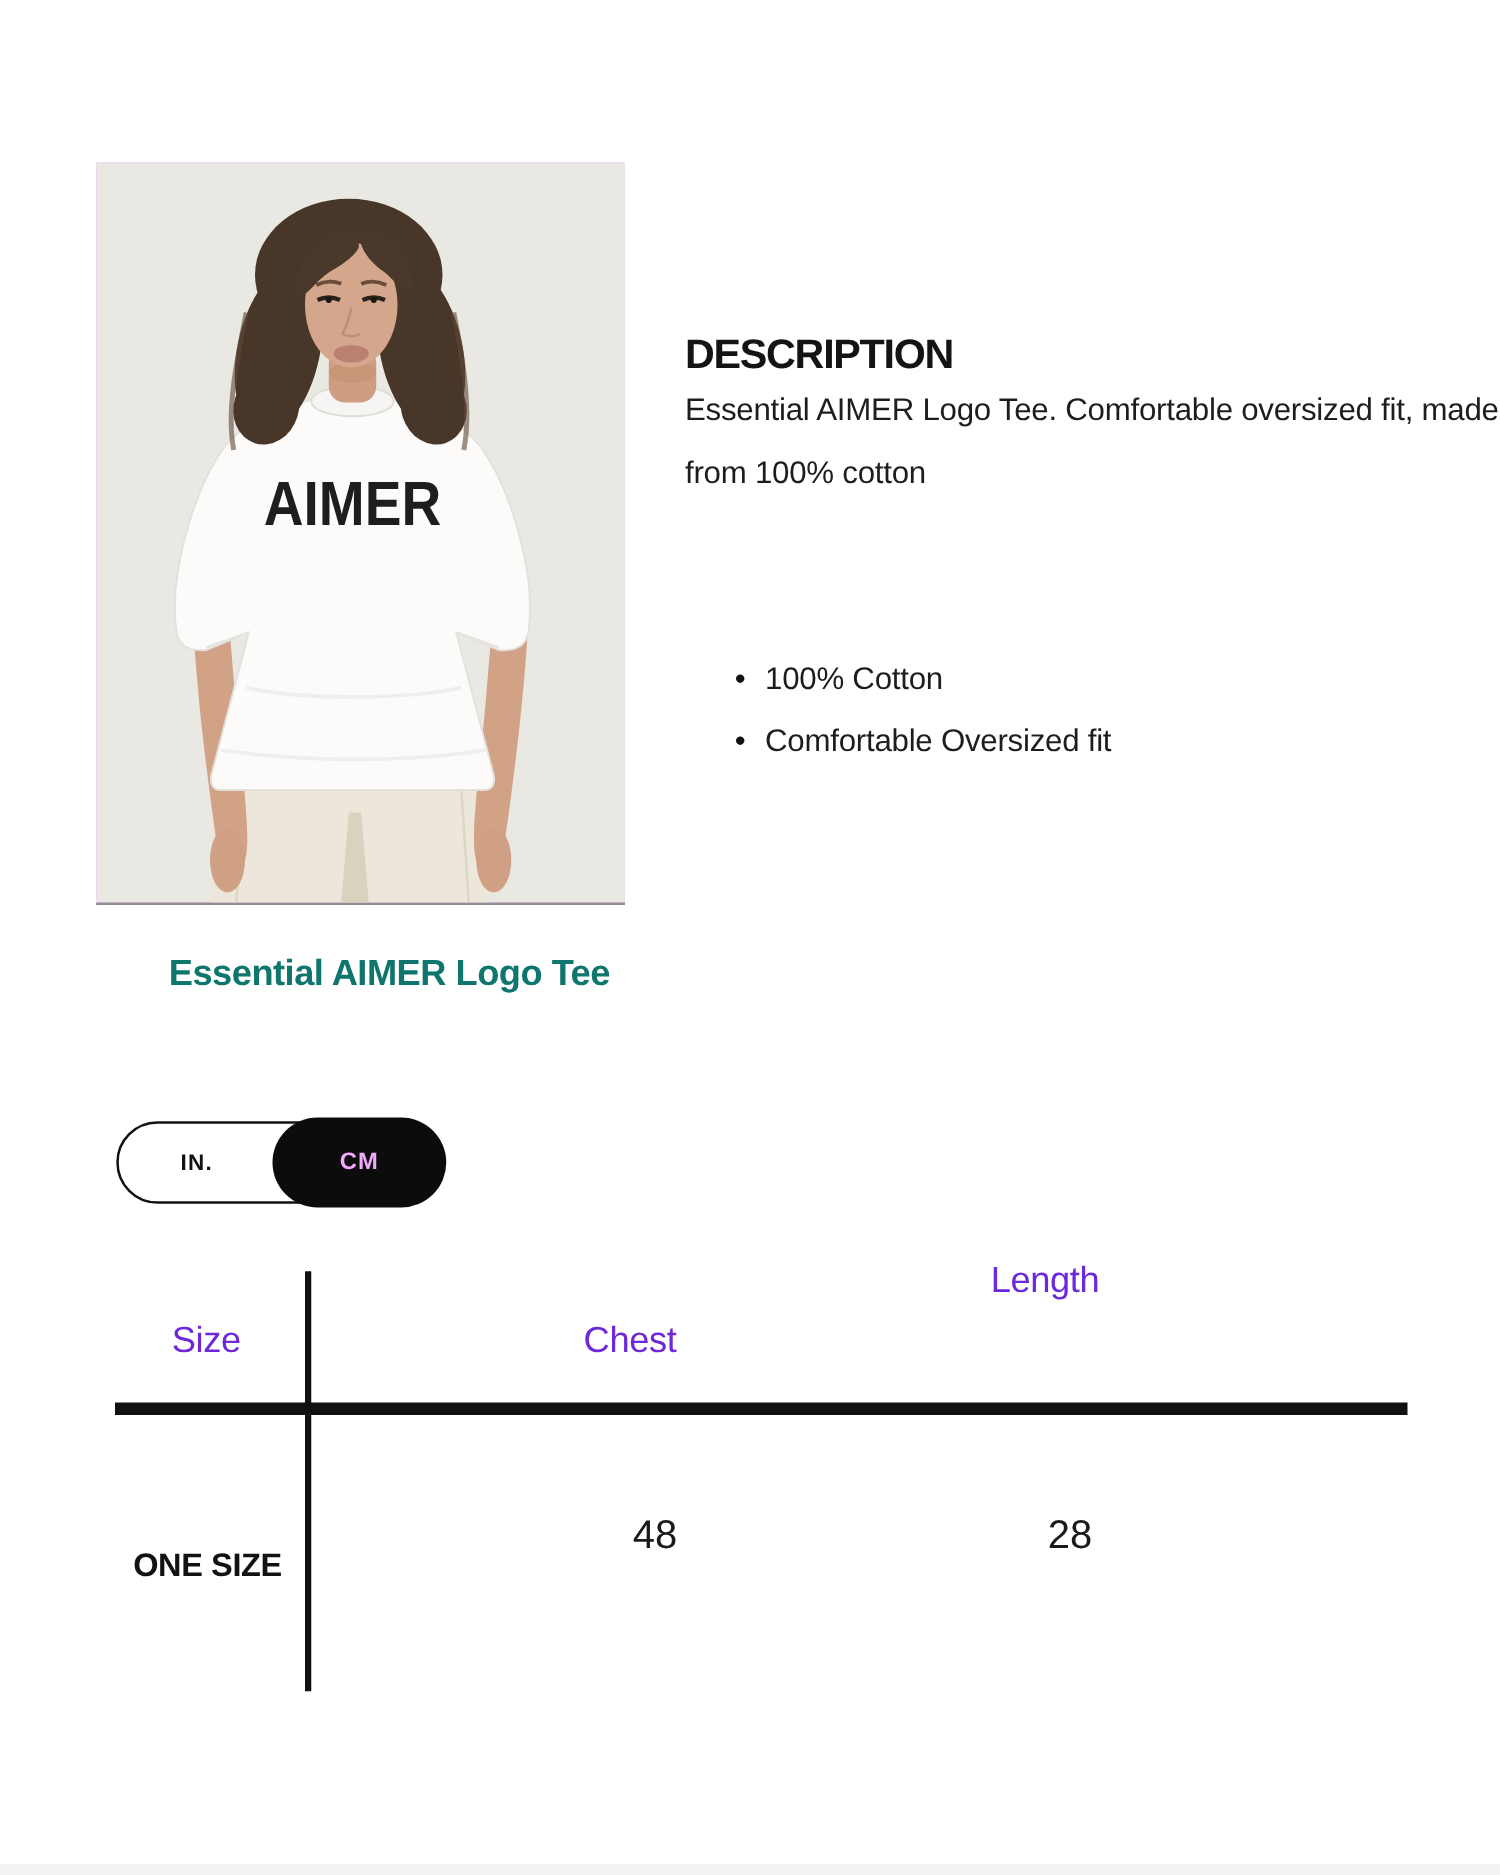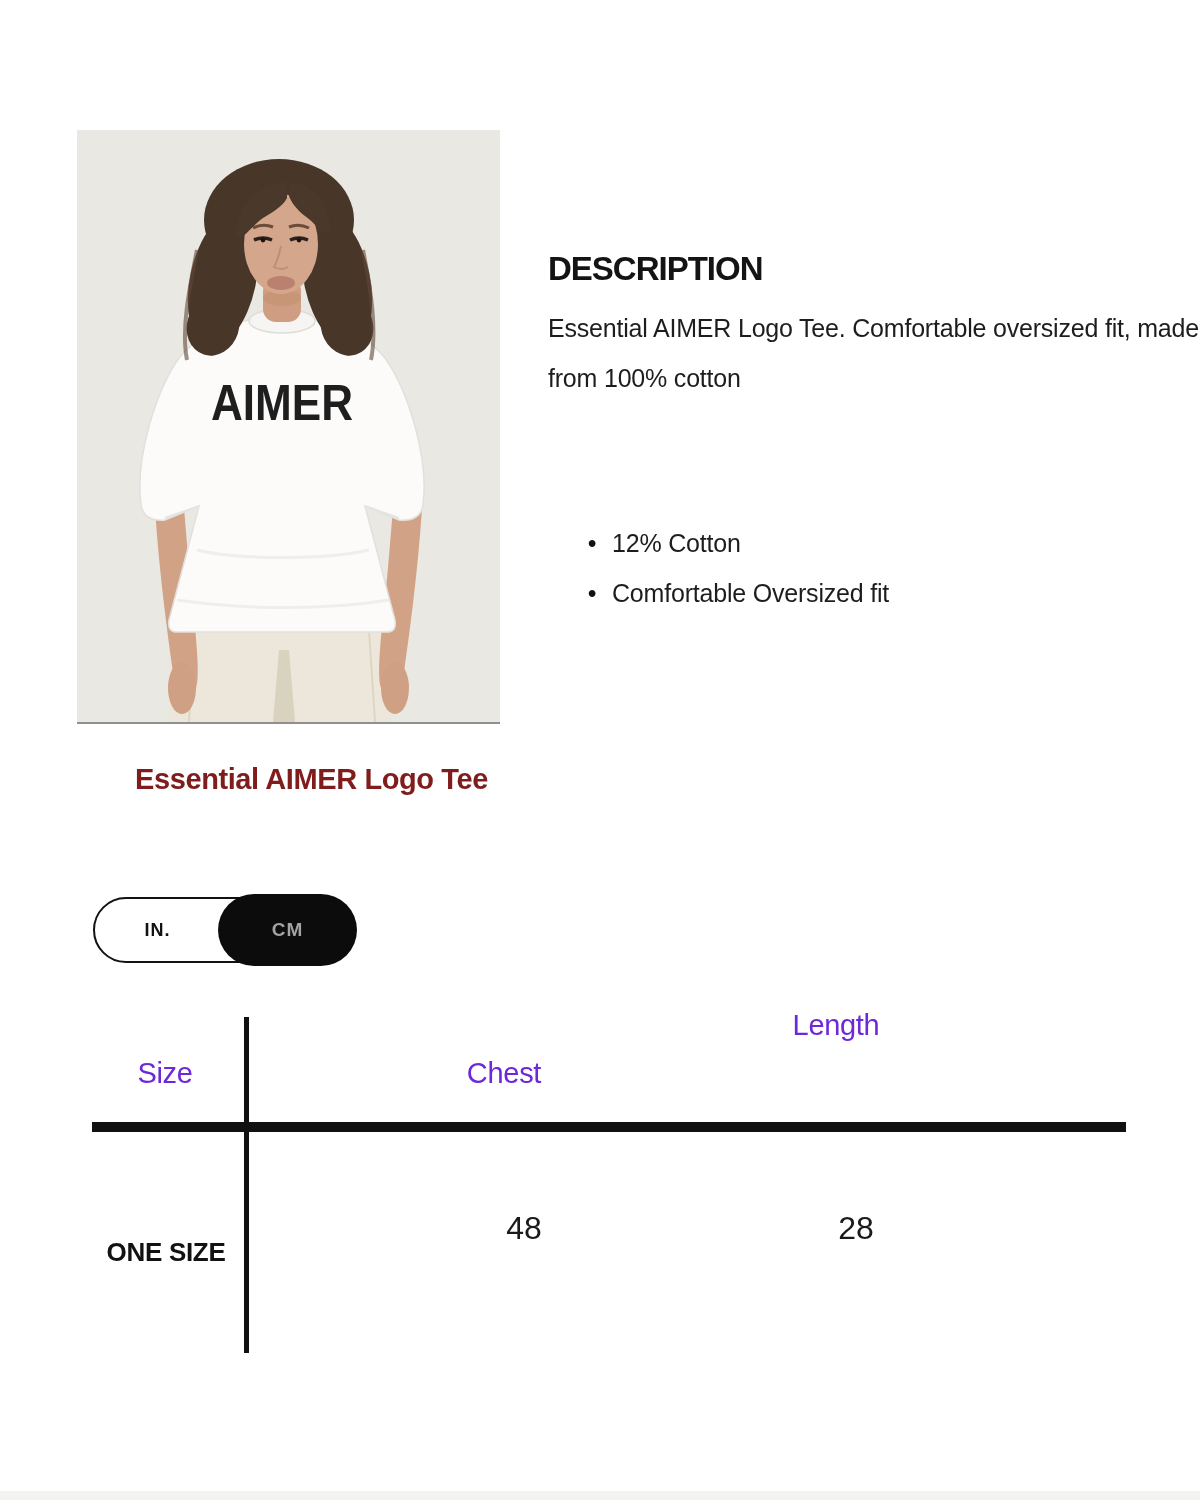--- a/index.html
+++ b/index.html
@@ -18,28 +18,28 @@
     border-bottom:2px solid #8f8f8d;
   }
   .photo svg{display:block;width:100%;height:100%;}
   .tee-logo{
     font-family:"Liberation Sans","DejaVu Sans",sans-serif;
     font-weight:bold;
   }
   
   .title{
     position:absolute;left:135px;top:763px;margin:0;
-    font-size:29px;font-weight:700;letter-spacing:-0.4px;color:#7f1d1d;
+    font-size:29px;font-weight:700;letter-spacing:-0.4px;color:#0f766e;
   }
   
   .section-heading{
     position:absolute;left:548px;margin:0;
     font-size:33px;font-weight:800;letter-spacing:-1px;color:#141414;
   }
-  .desc-heading{top:250px;}
+  .desc-heading{top:264px;}
   .desc-body{
     position:absolute;left:548px;top:303px;width:655px;margin:0;
     font-size:25px;line-height:50px;font-weight:400;color:#1d1d1d;letter-spacing:-0.2px;
   }
   .comp-heading{top:466px;}
   .comp-list{
     position:absolute;left:548px;top:518px;margin:0;padding:0;list-style:none;
   }
   .comp-list li{
     display:flex;align-items:baseline;
@@ -57,21 +57,21 @@
   .unit-option-in{
     position:absolute;left:0;top:0;width:125px;height:62px;
     display:flex;align-items:center;justify-content:center;
     font-size:18px;font-weight:700;letter-spacing:1px;color:#121212;
     cursor:pointer;
   }
   .unit-option-cm{
     position:absolute;left:123px;top:-5px;width:139px;height:72px;
     background:#0c0c0c;border-radius:36px;
     display:flex;align-items:center;justify-content:center;
-    font-size:19px;font-weight:700;letter-spacing:1px;color:#a3a3a3;
+    font-size:19px;font-weight:700;letter-spacing:1px;color:#f0abfc;
     cursor:pointer;
   }
   
   .tbl-vline{
     position:absolute;left:244px;top:1017px;width:5px;height:336px;background:#111111;
   }
   .tbl-hline{
     position:absolute;left:92px;top:1122px;width:1034px;height:10px;background:#111111;
   }
   .tbl-label{
@@ -172,21 +172,21 @@
   </div>
 
   <h1 class="title">Essential AIMER Logo Tee</h1>
 
   <h2 class="section-heading desc-heading">DESCRIPTION</h2>
   <p class="desc-body">Essential AIMER Logo Tee. Comfortable oversized fit, made from 100% cotton</p>
 
   <ul class="comp-list">
     <li>
       <span class="bullet">•</span>
-      <span>12% Cotton</span>
+      <span>100% Cotton</span>
     </li>
     <li>
       <span class="bullet">•</span>
       <span>Comfortable Oversized fit</span>
     </li>
   </ul>
 
   <div class="unit-toggle">
     <div class="unit-option-in">IN.</div>
     <div class="unit-option-cm">CM</div>

